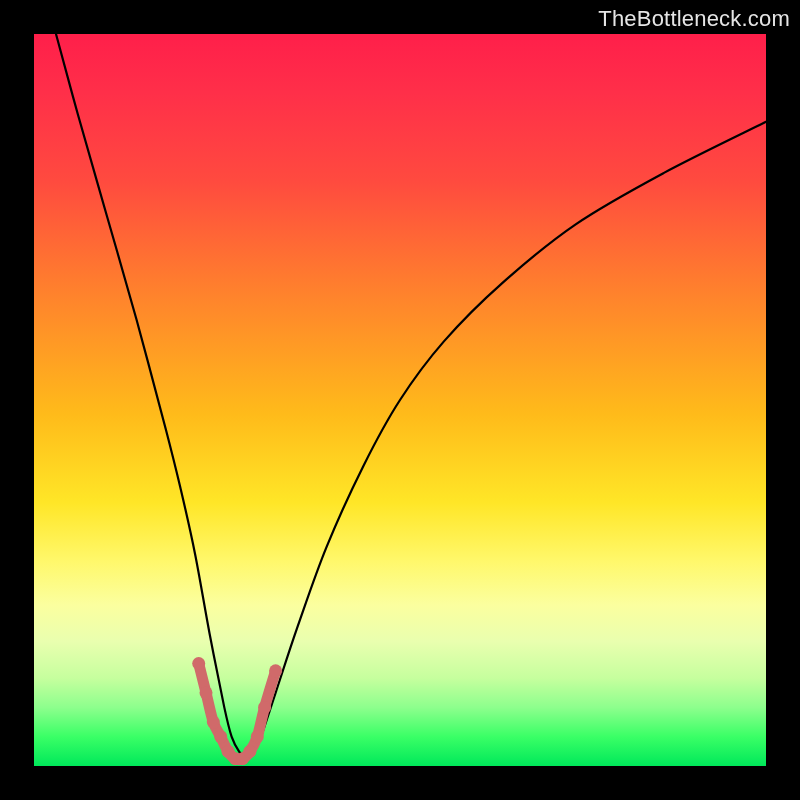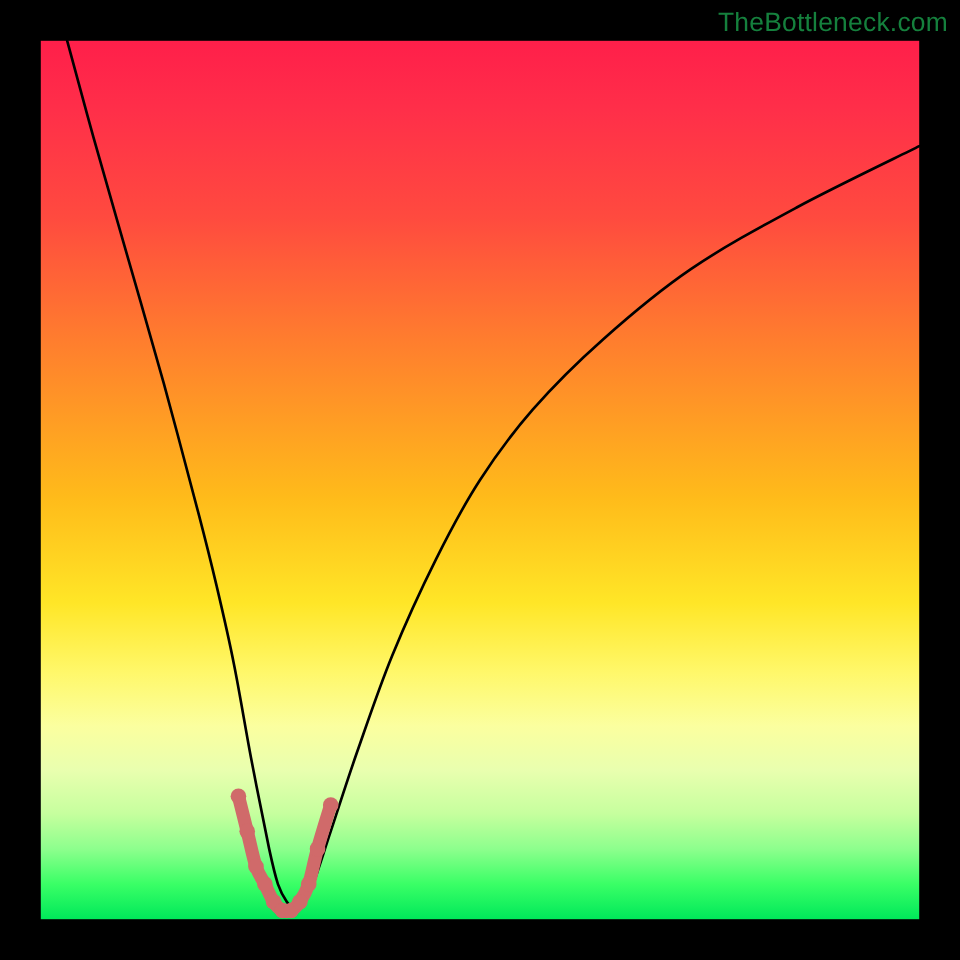--- a/index.html
+++ b/index.html
@@ -38,21 +38,21 @@
       #c6ff9e 88%,
       #8dff8d 92%,
       #3aff66 96%,
       #00e85a 100%
     );
   }
   .watermark {
     position: absolute;
     top: 6px;
     right: 10px;
-    color: #15803d;
+    color: #e5e5e5;
     font-size: 22px;
     letter-spacing: 0.2px;
     font-weight: 400;
     user-select: none;
   }
   svg.curve {
     position: absolute;
     left: 0;
     top: 0;
     width: 732px;

